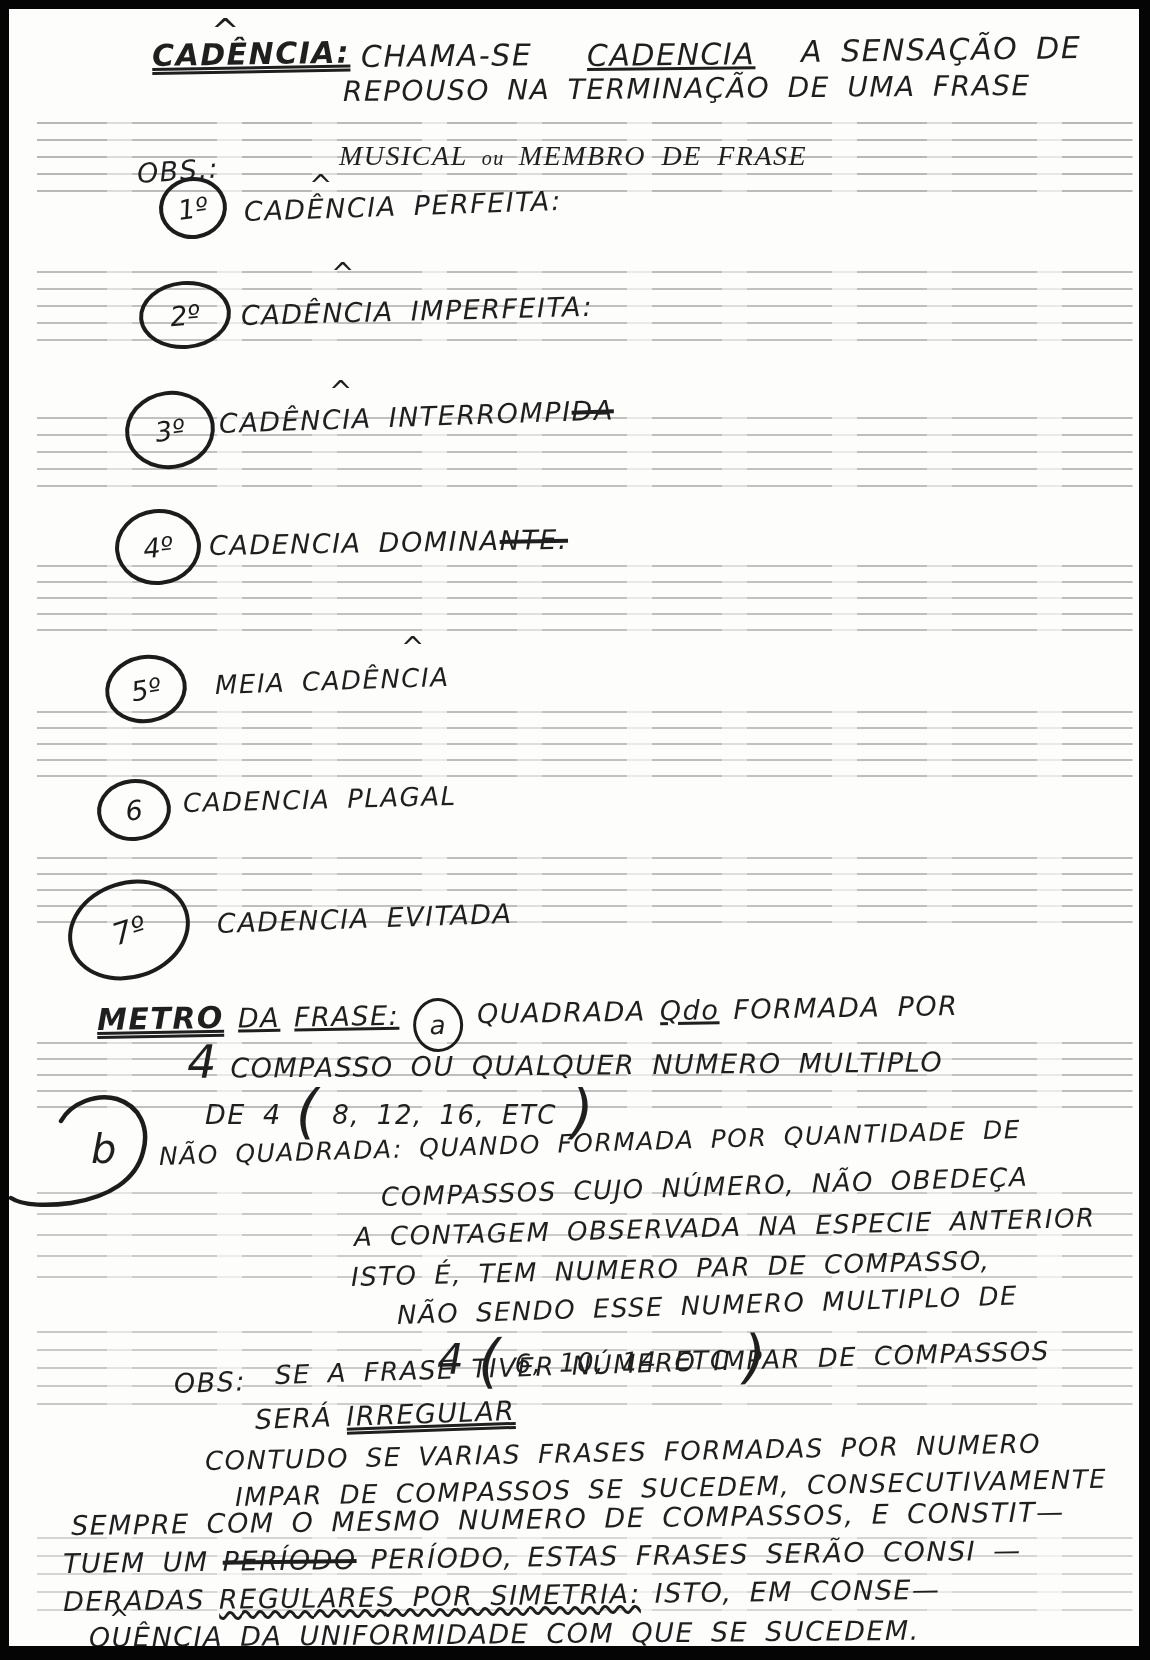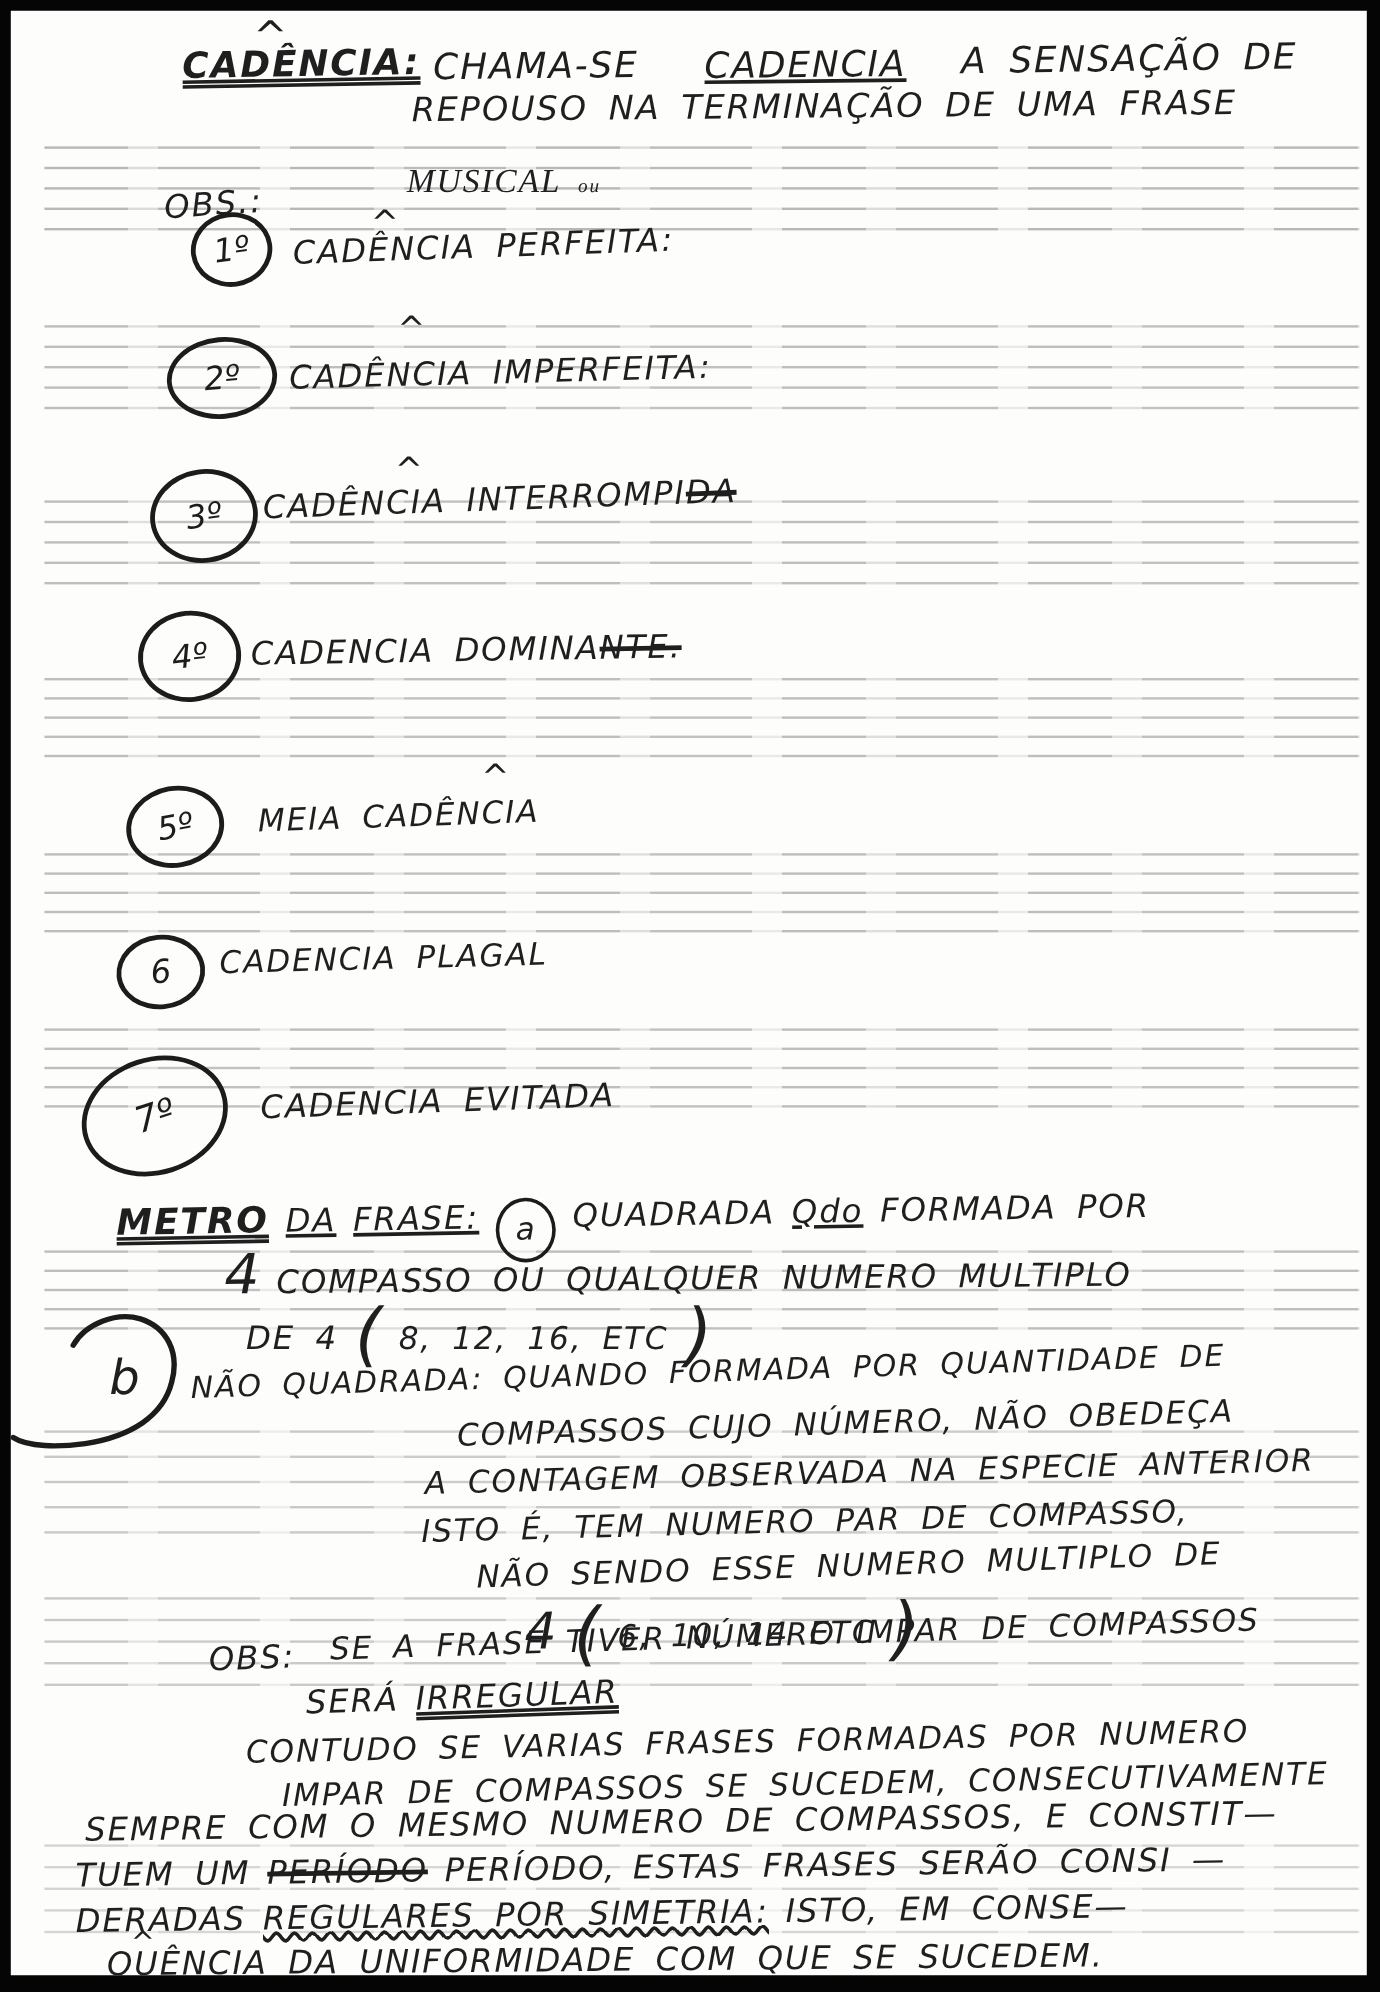--- a/index.html
+++ b/index.html
@@ -96,21 +96,22 @@
   </svg>
 
   <span class="hat" style="left:202px; top:2px; font-size:34px;">^</span>
   <div class="hw lg bold u2" style="left:143px; top:30px; transform:rotate(-1deg);">CADÊNCIA:</div>
   <div class="hw lg" style="left:352px; top:31px; transform:rotate(-0.6deg);">CHAMA-SE</div>
   <div class="hw lg u" style="left:578px; top:30px; transform:rotate(-0.6deg);">CADENCIA</div>
   <div class="hw lg" style="left:792px; top:26px; transform:rotate(-0.8deg);">A SENSAÇÃO DE</div>
   <div class="hw md" style="left:334px; top:68px; font-size:28px; transform:rotate(-0.5deg);">REPOUSO NA TERMINAÇÃO DE UMA FRASE</div>
   <div class="hw md flexline" style="left:330px; top:98px; font-size:28px;font-family:Liberation Serif, serif;">
     <span>MUSICAL</span>
-    <span style="font-size:16px;margin-top:40px;">ou</span>
+    <span style="font-size:20px;margin-top:40px;">ou</span>
+    <span>MEMBRO DE FRASE</span>
   </div>
 
   <div class="hw md" style="left:128px; top:150px; transform:rotate(-4deg);">OBS.:</div>
 
   <div class="circle" style="left:150px; top:168px; width:60px; height:54px; transform:rotate(-8deg);">
       <span>1º</span>
     </div>
   <span class="hat" style="left:300px; top:160px;">^</span>
   <div class="hw md" style="left:235px; top:188px; transform:rotate(-2deg);">
     <span>CADÊNCIA PERFEITA:</span><span class="strike"></span>

